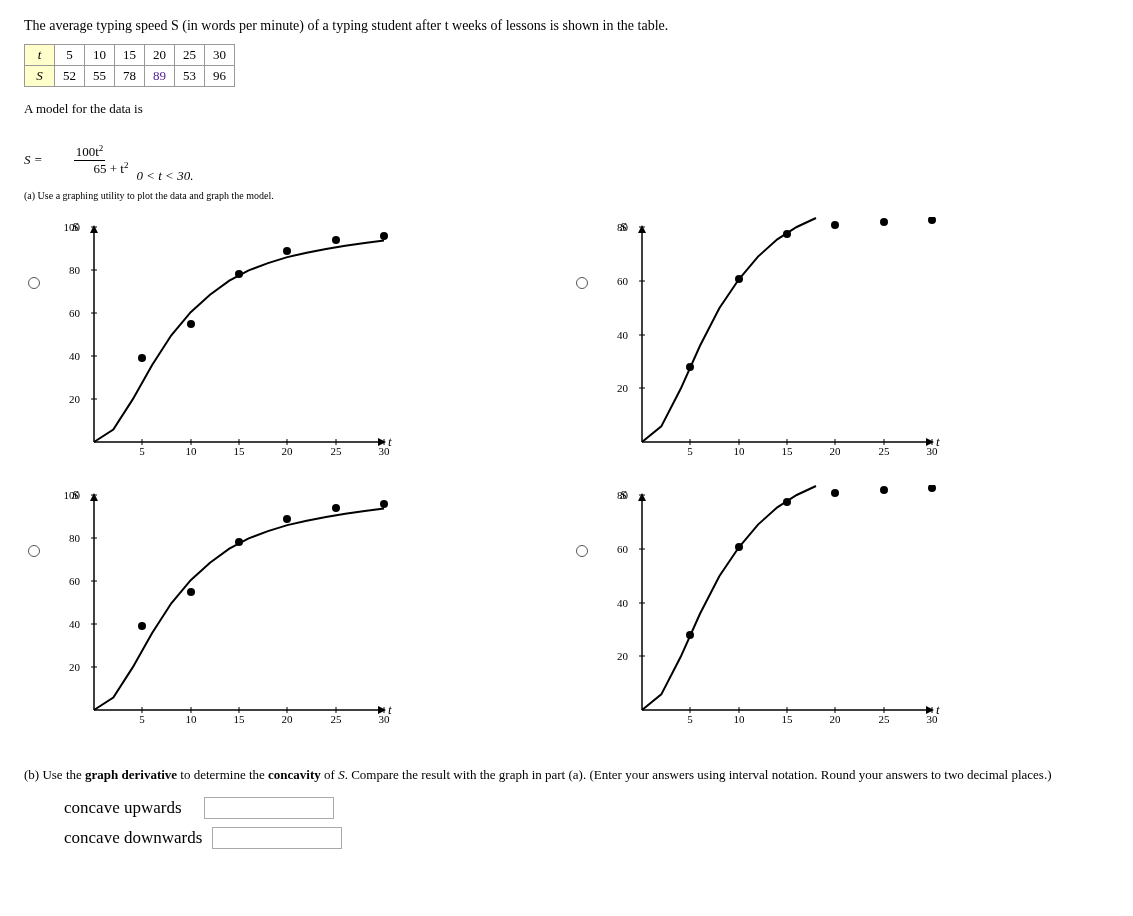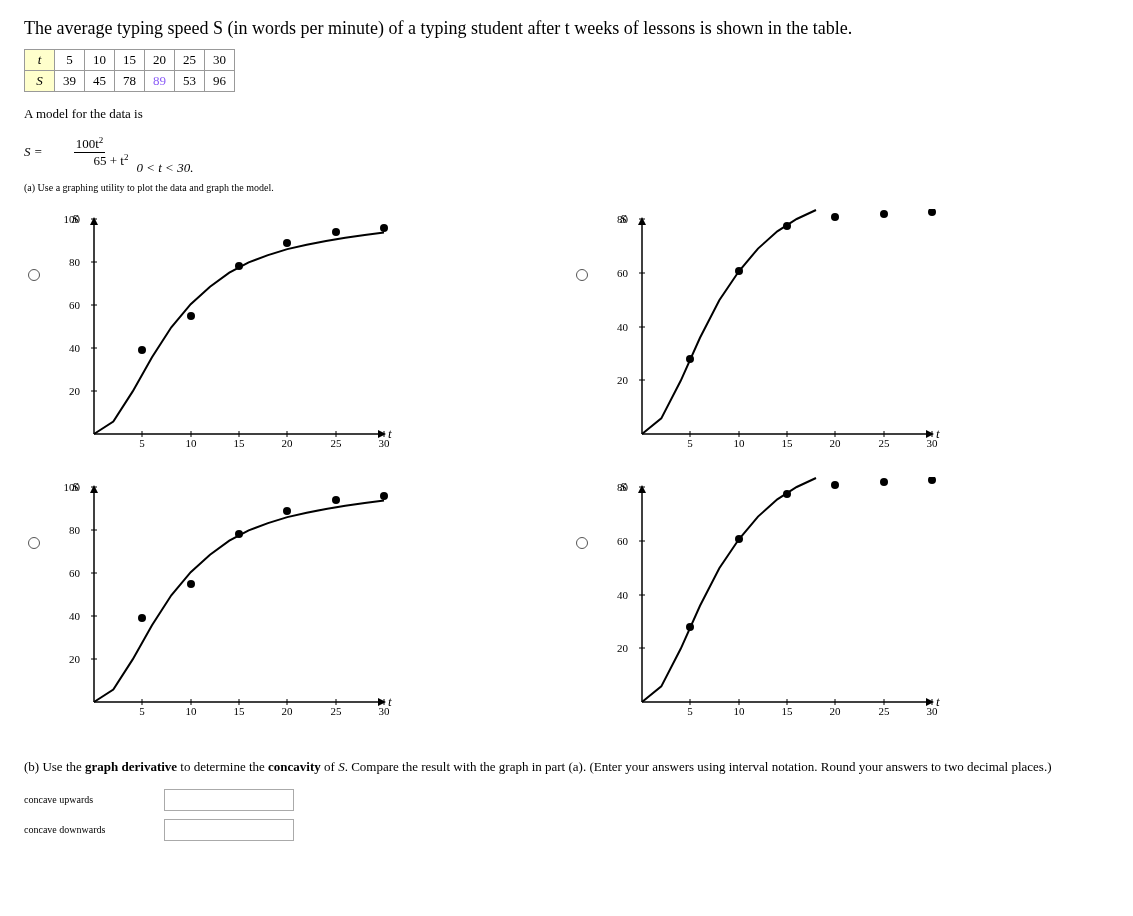--- a/index.html
+++ b/index.html
@@ -6,21 +6,21 @@
     body {
       font-family: "Times New Roman", Times, serif;
       font-size: 14px;
       background: #fff;
       color: #000;
       padding: 18px 24px;
       width: 1133px;
       min-height: 916px;
     }
     .intro-text {
-      font-size: 18px;
+      font-size: 14px;
       margin-bottom: 10px;
     }
     .data-table {
       border-collapse: collapse;
       margin-bottom: 14px;
     }
     .data-table td {
       border: 1px solid #999;
       padding: 2px 8px;
       text-align: center;
@@ -29,26 +29,26 @@
     }
     .data-table td.header-t {
       background: #ffffcc;
       font-style: italic;
     }
     .data-table td.header-s {
       background: #ffffcc;
       font-style: italic;
     }
     .data-table td.highlight {
-      color: #8b5cf6;
+      color: #4c1d95;
       text-align: right;
     }
     .model-text {
       font-size: 13px;
-      margin-bottom: 6px;
+      margin-bottom: 19px;
     }
     .formula-line {
       display: flex;
       align-items: center;
       gap: 6px;
       margin-bottom: 6px;
       font-size: 13px;
     }
     .fraction {
       display: inline-flex;
@@ -105,22 +105,23 @@
     .part-b-text strong {
       font-weight: bold;
     }
     .answer-row {
       display: flex;
       align-items: center;
       gap: 10px;
       margin-bottom: 8px;
     }
     .answer-label {
-      font-size: 10px;
+      font-size: 17px;
       min-width: 130px;
+      margin-left: 40px;
     }
     .answer-input {
       border: 1px solid #aaa;
       width: 130px;
       height: 22px;
       font-size: 13px;
       padding: 0 4px;
     }
     sup { font-size: 9px; vertical-align: super; }
   </style>
@@ -135,22 +136,22 @@
     <td class="header-t">t</td>
     <td>5</td>
     <td>10</td>
     <td>15</td>
     <td>20</td>
     <td>25</td>
     <td>30</td>
   </tr>
   <tr>
     <td class="header-s">S</td>
-    <td>39</td>
-    <td>45</td>
+    <td>52</td>
+    <td>55</td>
     <td>78</td>
     <td class="highlight">89</td>
     <td>53</td>
     <td>96</td>
   </tr>
 </tbody>
   </table>
 
 <p class="model-text">A model for the data is</p>
 

